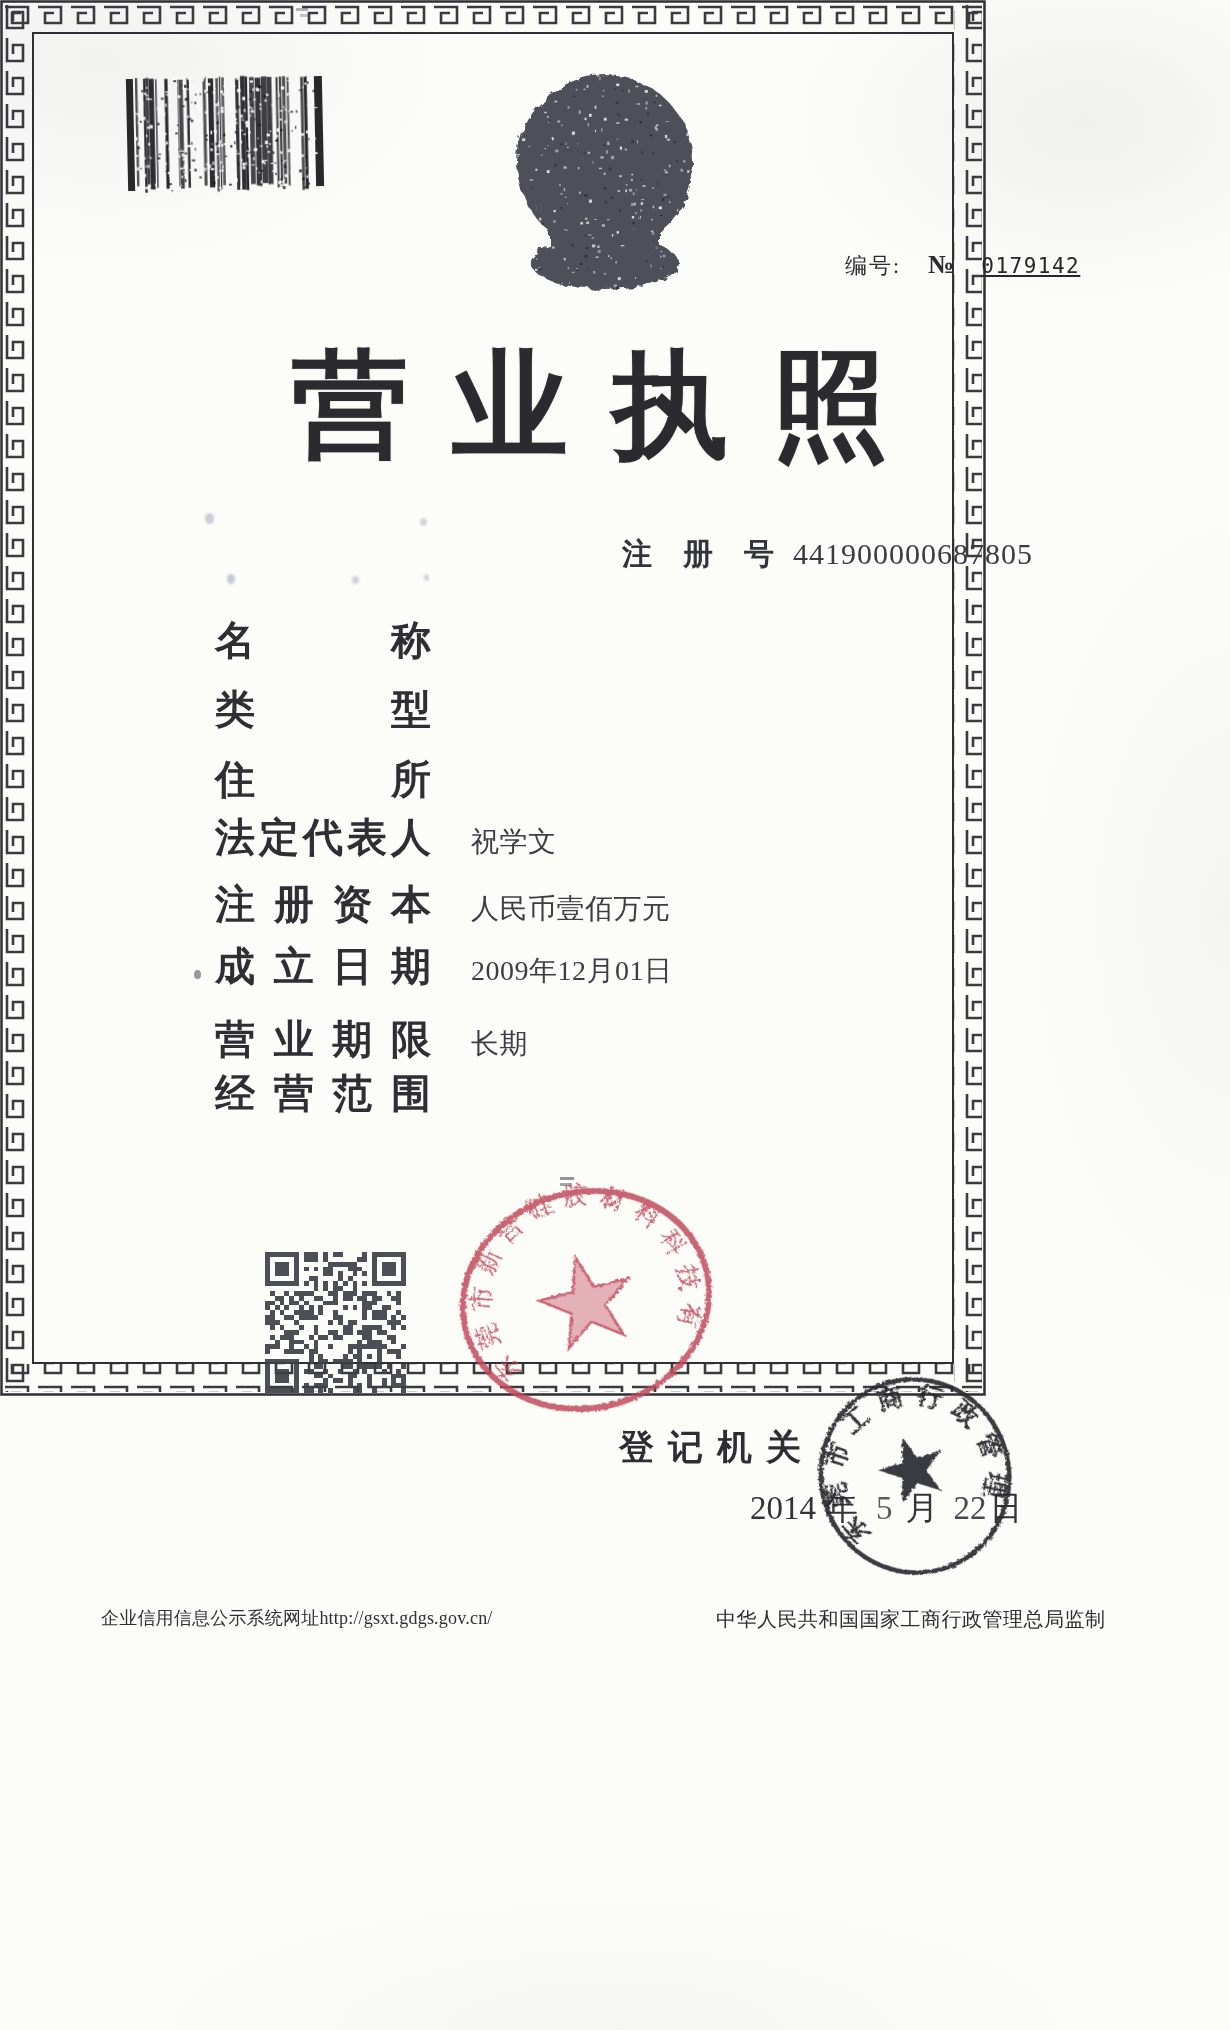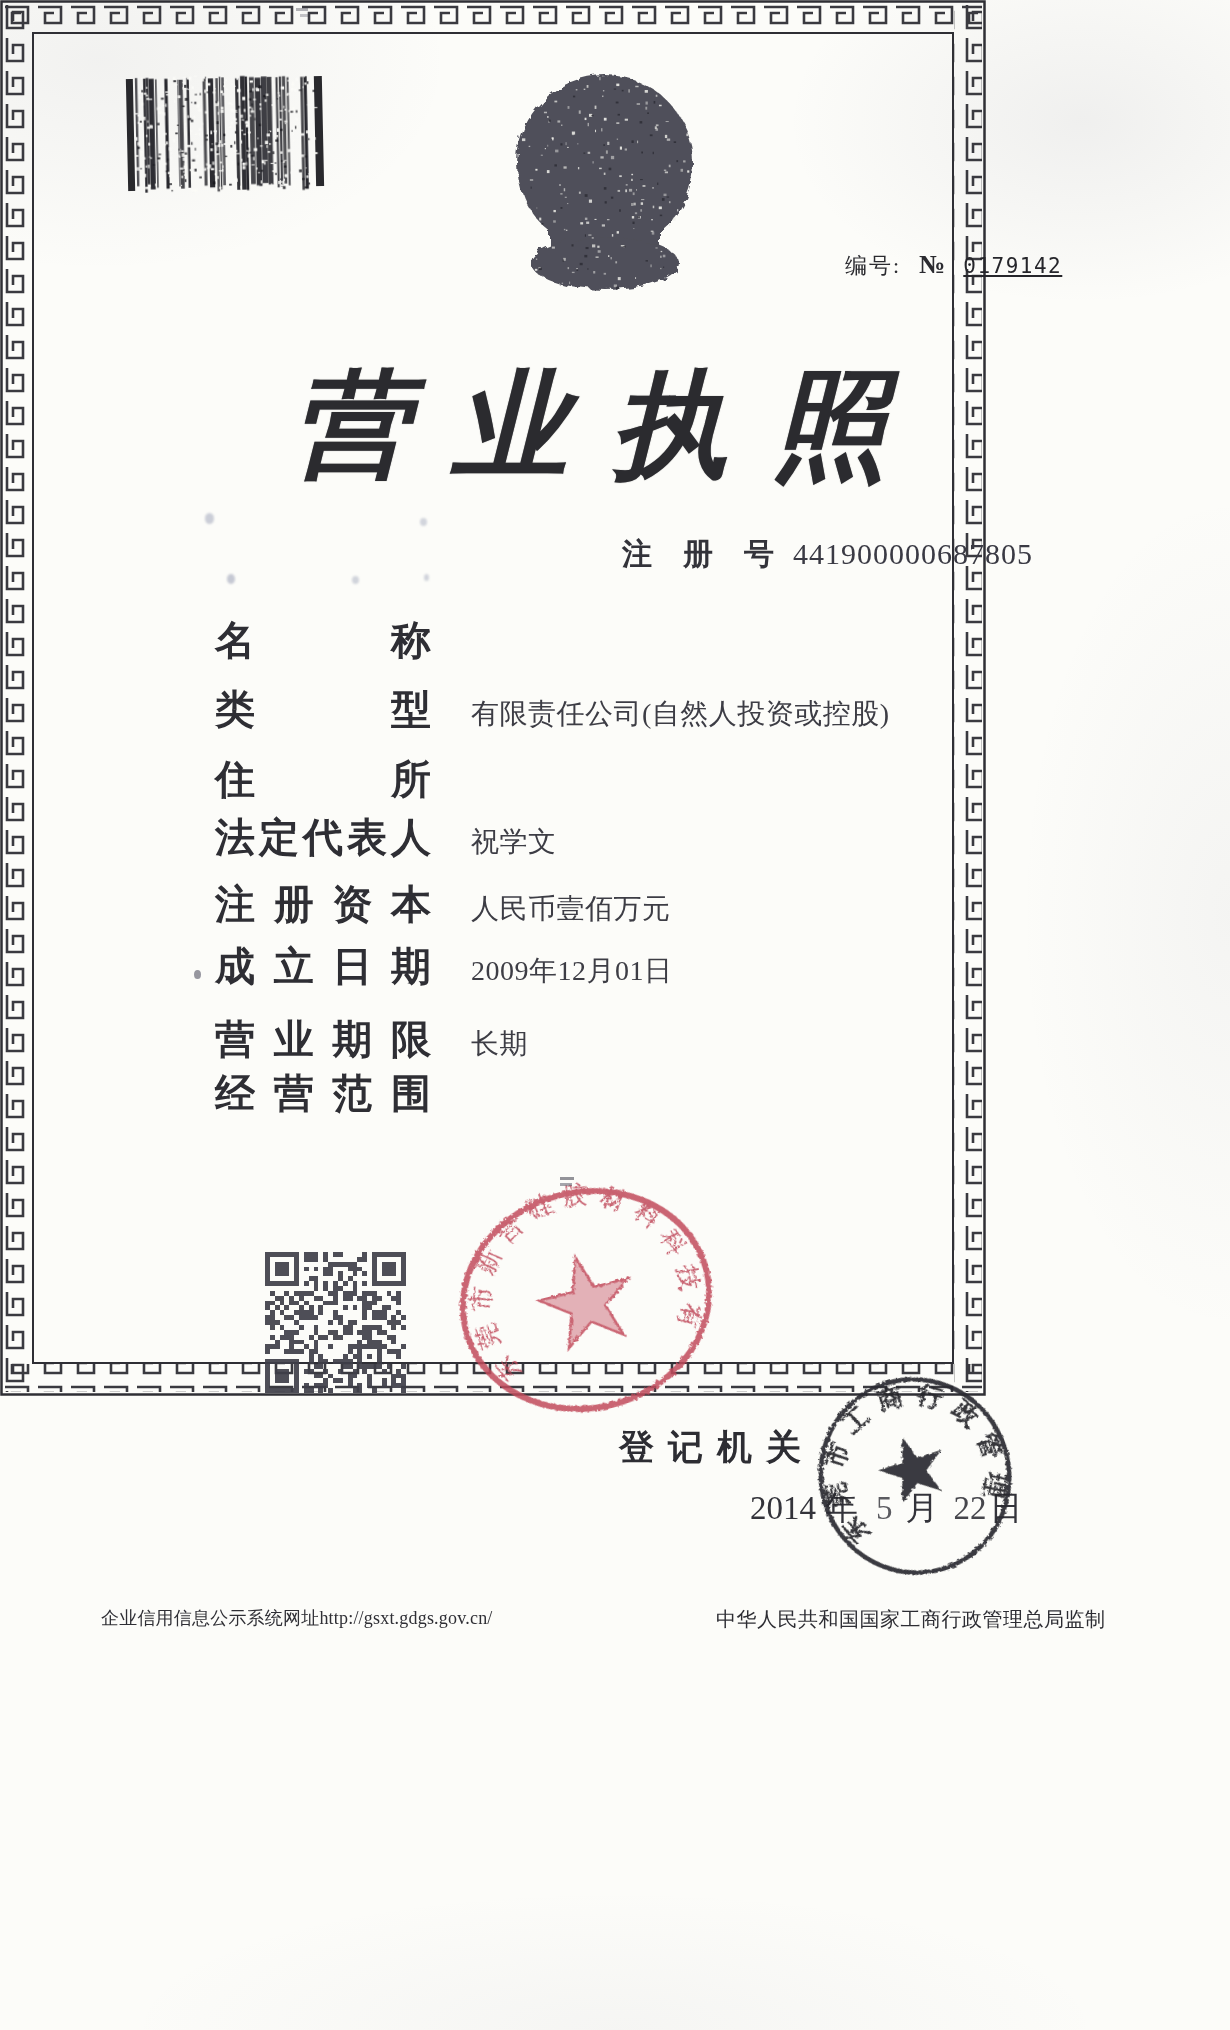--- a/index.html
+++ b/index.html
@@ -12,28 +12,28 @@
       radial-gradient(ellipse 700px 200px at 50% 100%, rgba(120,120,135,.05), transparent 70%),
       #fcfcf9;}
   .abs{position:absolute;}
   svg{position:absolute;overflow:visible;}
 
   
   .barcode{left:127px;top:75px;filter:blur(.4px);transform:rotate(-1.2deg);}
   .emblem{left:502px;top:71px;filter:blur(.35px);}
 
   
-  .serial{left:845px;top:250px;display:flex;align-items:baseline;gap:18px;white-space:nowrap;color:#2b2b30;}
+  .serial{left:845px;top:250px;display:flex;align-items:baseline;gap:27px;white-space:nowrap;color:#2b2b30;}
   .serial .lab{font-size:22px;letter-spacing:2px;}
   .serial .nomark{font-size:26px;font-weight:700;}
   .serial .digits{font-family:"DejaVu Sans Mono",monospace;font-size:21px;font-weight:500;letter-spacing:1.5px;color:#26262b;text-decoration:underline;}
 
   
-  .title{left:292px;top:348px;font-family:"DejaVu Sans",sans-serif;font-size:116px;font-weight:800;
-    letter-spacing:44px;white-space:nowrap;color:#2b2b2f;text-shadow:0 0 1px rgba(20,20,25,.55);filter:blur(.3px);font-style:italic;}
+  .title{left:292px;top:328px;font-family:"DejaVu Sans",sans-serif;font-size:116px;font-weight:800;
+    letter-spacing:44px;white-space:nowrap;color:#2b2b2f;text-shadow:0 0 1px rgba(20,20,25,.55);filter:blur(.3px);}
 
   
   .regno{left:622px;top:534px;display:flex;align-items:baseline;color:#33333a;}
   .regno .rlab{width:152px;font-size:30px;font-weight:600;}
   .regno .rval{margin-left:19px;font-size:30px;letter-spacing:1px;color:#3a3a44;}
 
   
   .row{position:absolute;left:215px;display:flex;align-items:baseline;width:860px;}
   .flabel{width:216px;flex-shrink:0;font-size:40px;line-height:50px;font-weight:600;color:#2e2e34;}
   .fvalue{margin-left:40px;font-size:28px;letter-spacing:.5px;color:#3d3d45;white-space:nowrap;}
@@ -753,21 +753,20 @@
     <div class="flabel justify-chars">
         <span>名</span>
         <span>称</span>
       </div>
   </div>
   <div class="row" style="top:685px">
     <div class="flabel justify-chars">
         <span>类</span>
         <span>型</span>
       </div>
-    <div class="fvalue">有限责任公司(自然人投资或控股)</div>
   </div>
   <div class="row" style="top:755px">
     <div class="flabel justify-chars">
         <span>住</span>
         <span>所</span>
       </div>
   </div>
   <div class="row" style="top:813px">
     <div class="flabel justify-chars">
         <span>法</span>

